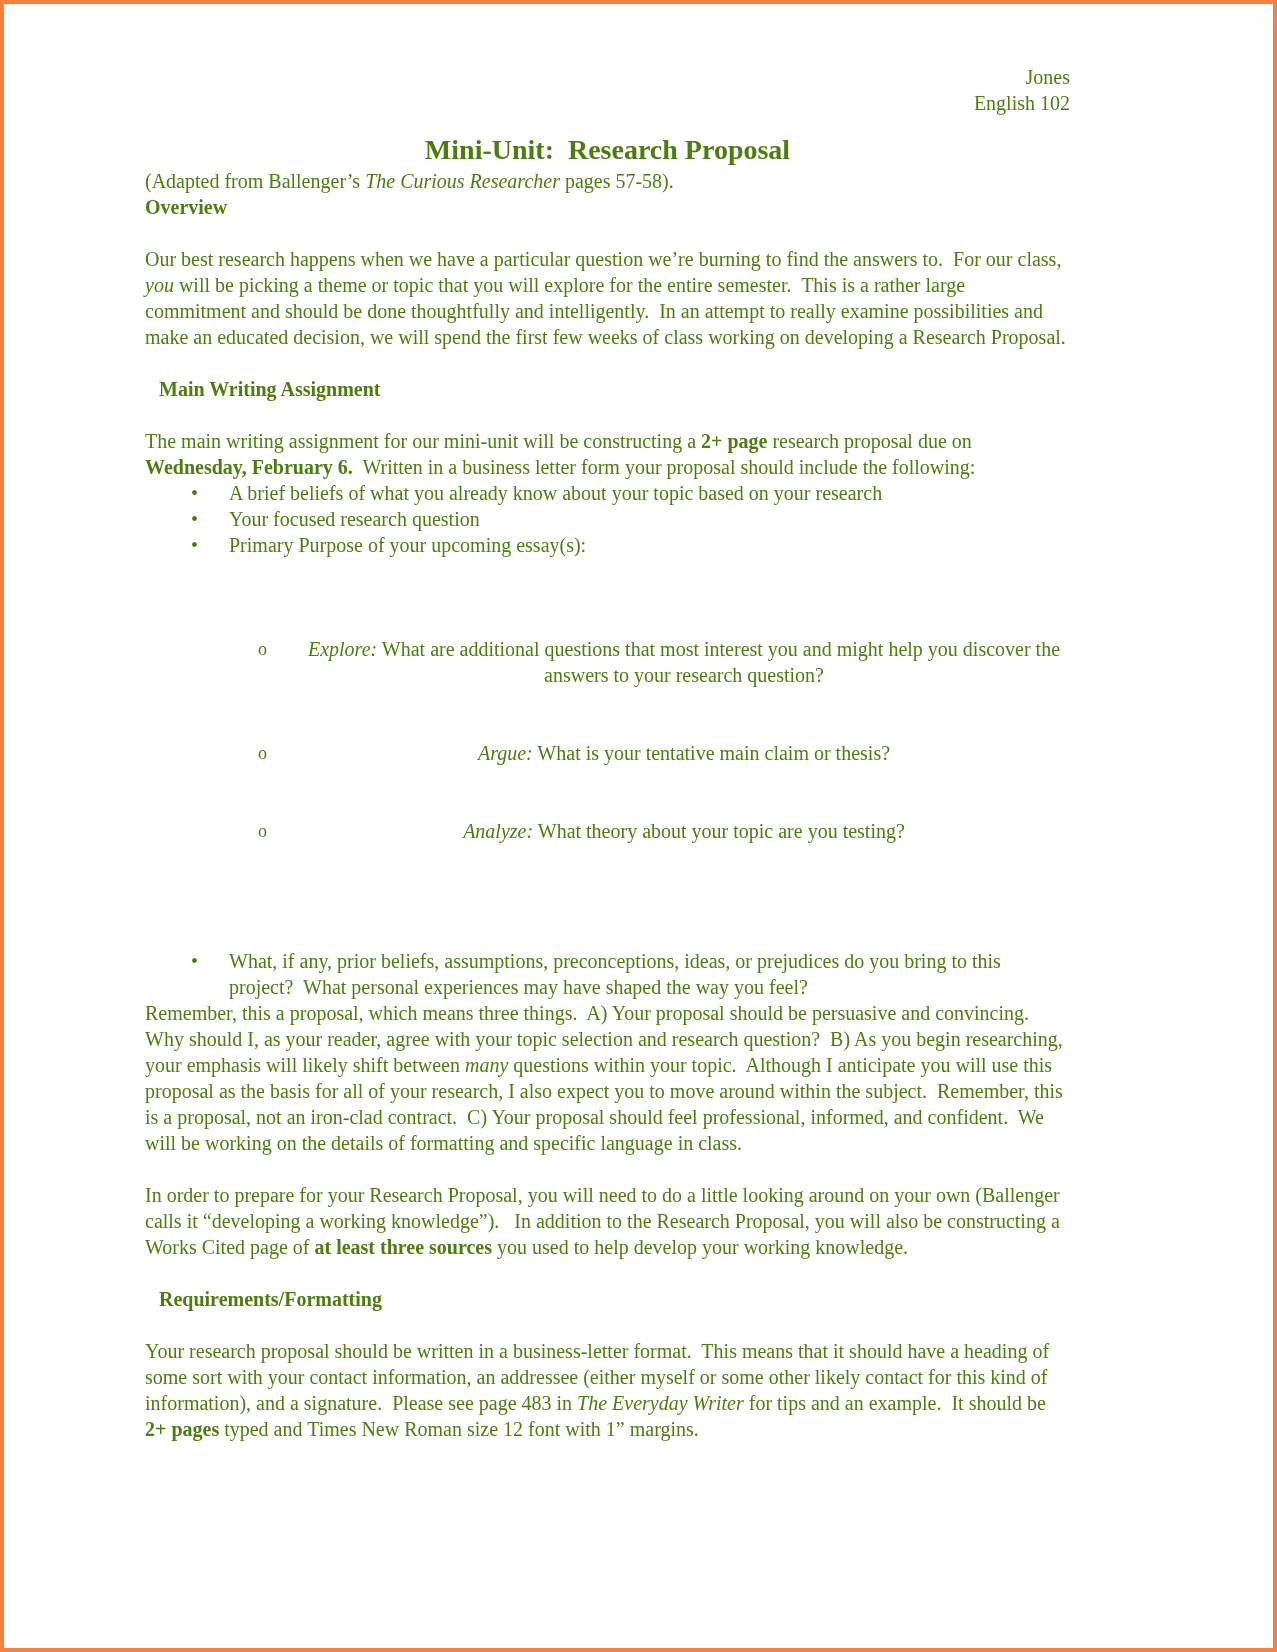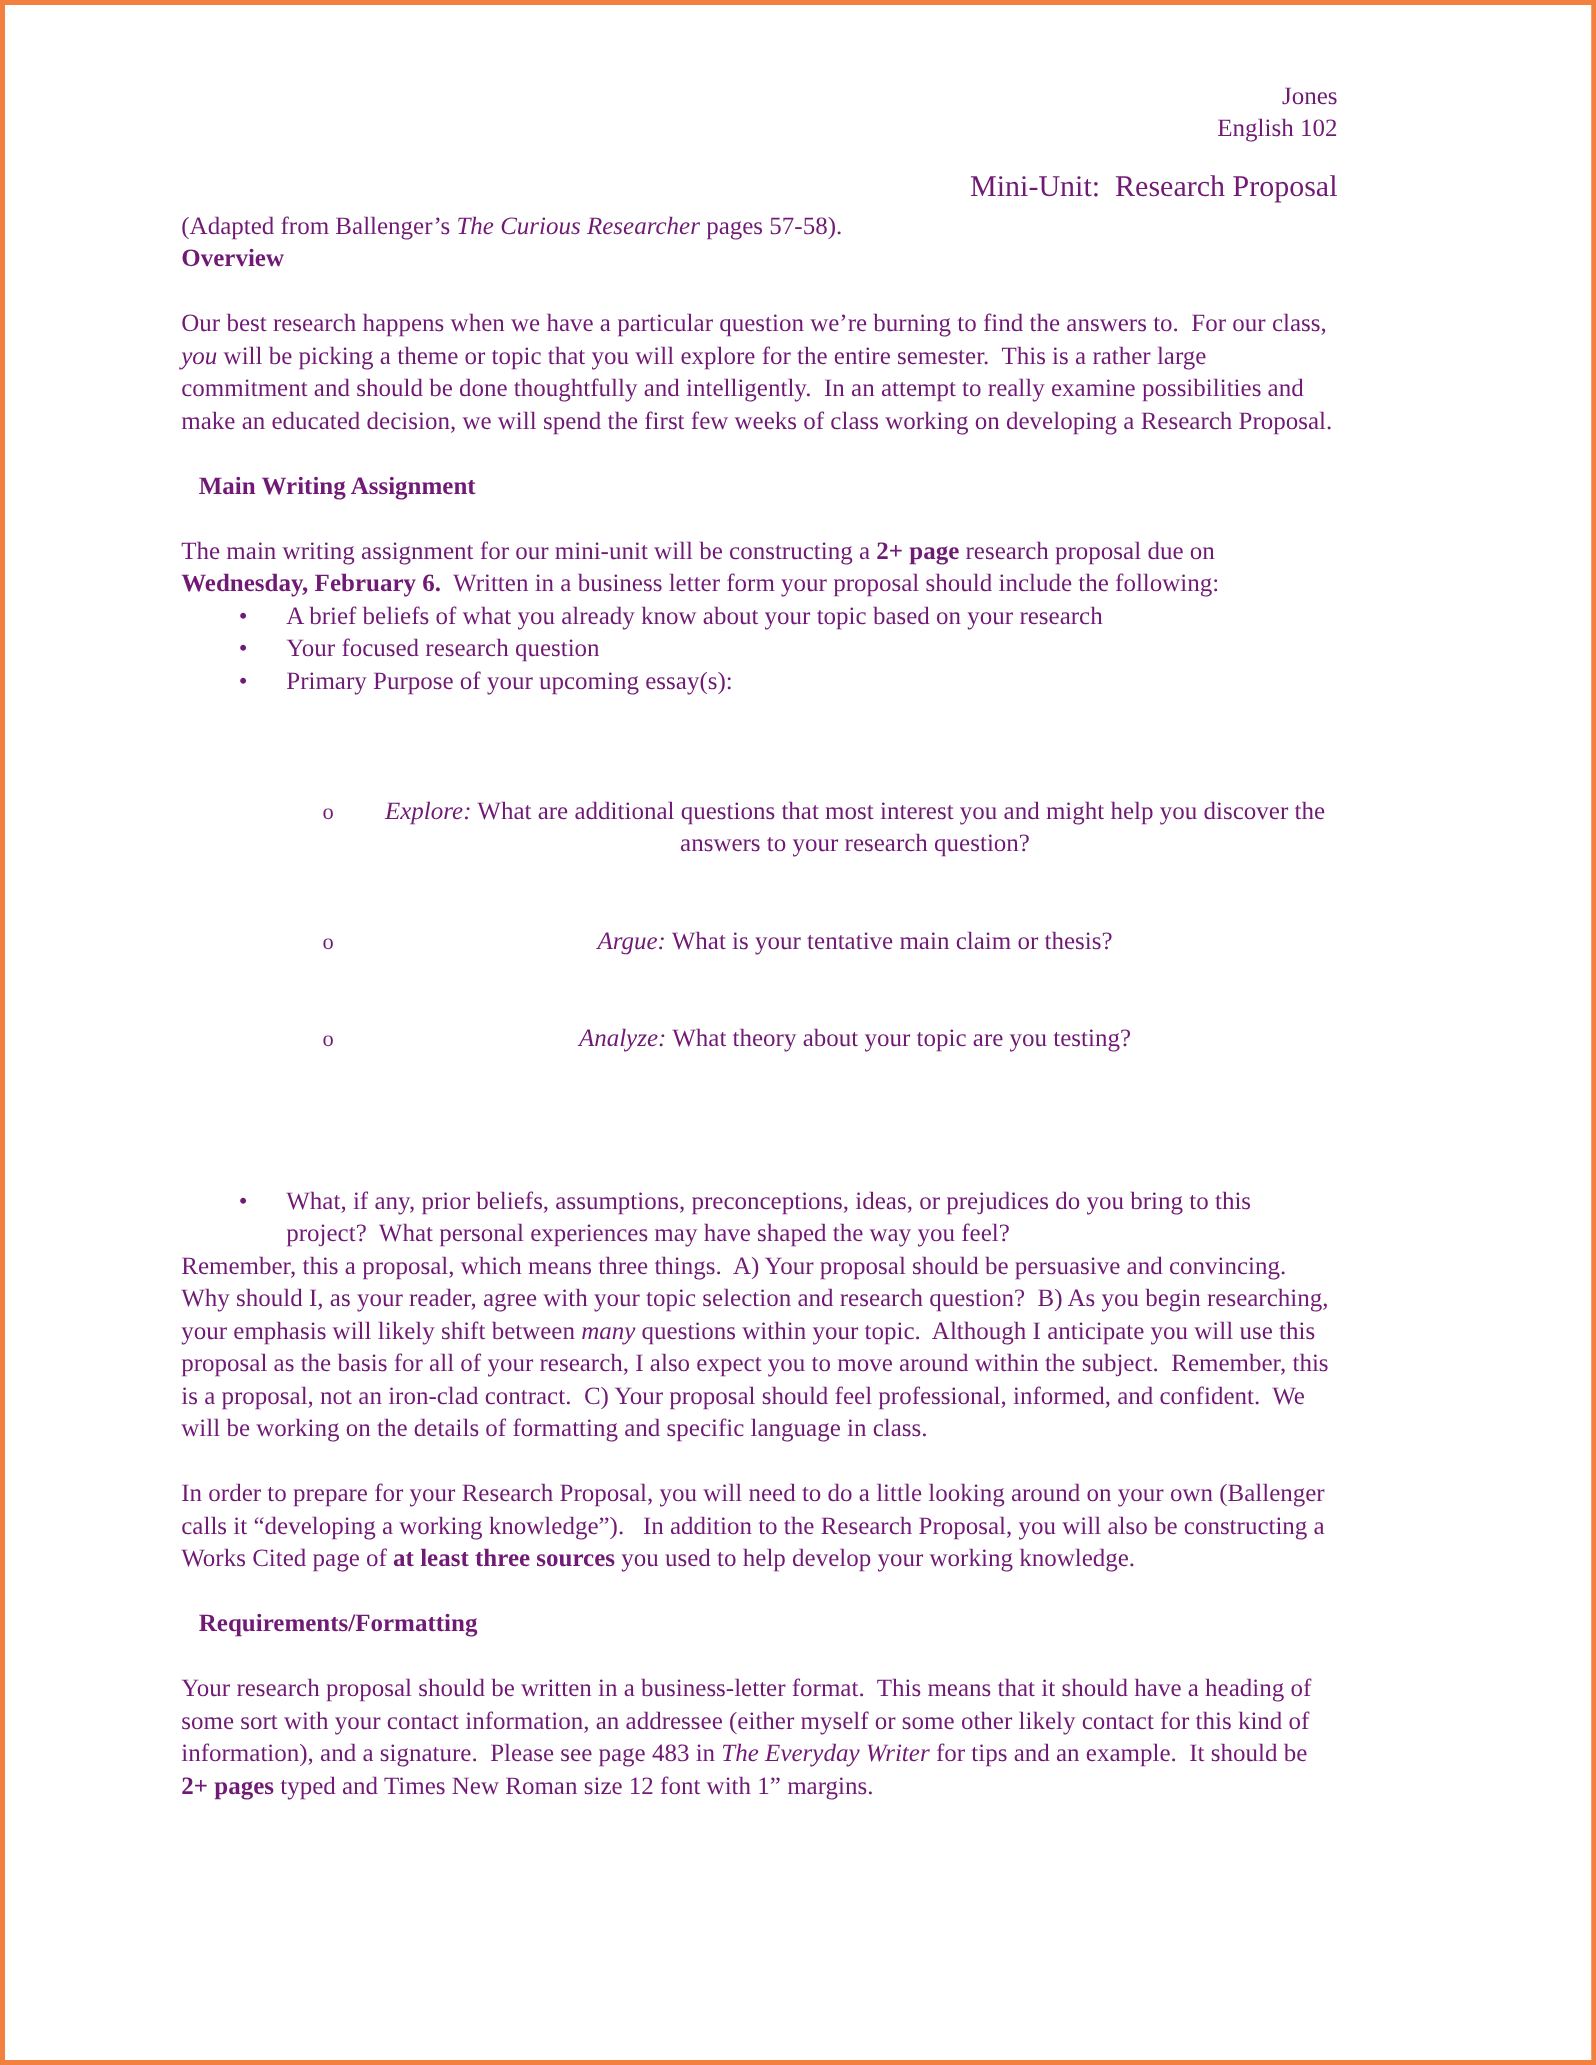--- a/index.html
+++ b/index.html
@@ -3,37 +3,37 @@
 <meta charset="utf-8">
 <style>
   html, body { margin: 0; padding: 0; background: #ffffff; }
   .page {
     width: 1277px;
     height: 1652px;
     box-sizing: border-box;
     border: 4px solid #f2813f;
     background: #ffffff;
     font-family: "Liberation Serif", "DejaVu Serif", serif;
-    color: #701a75;
+    color: #4d7c0f;
     overflow: hidden;
   }
   .content {
     padding: 60px 203px 0 141px;
     font-size: 20px;
     line-height: 26px;
   }
   .content p, .content li, .content h1, .content h2, .content div.line {
     white-space: pre-wrap;
   }
   .meta { text-align: right; }
   .title {
-    text-align: right;
-    font-size: 24px;
+    text-align: center;
+    font-size: 28px;
     line-height: 32px;
-    font-weight: normal;
+    font-weight: bold;
     margin: 18px 0 0 0;
   }
   .subtitle {
     text-align: left;
     margin: 2px 0 0 0;
     font-size: 20px;
   }
   h2.sec {
     font-size: 20px;
     line-height: 26px;

